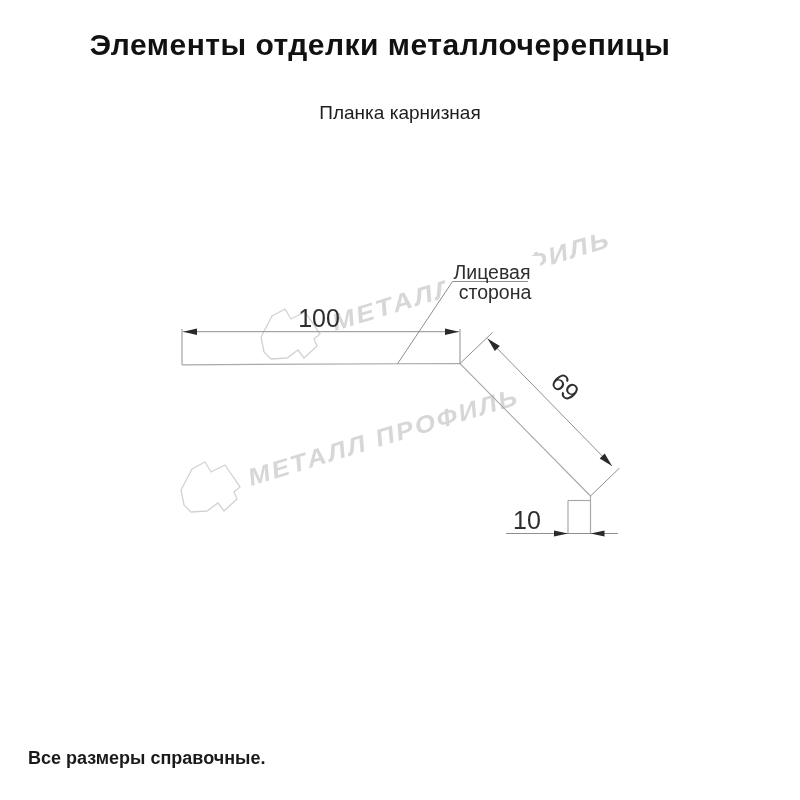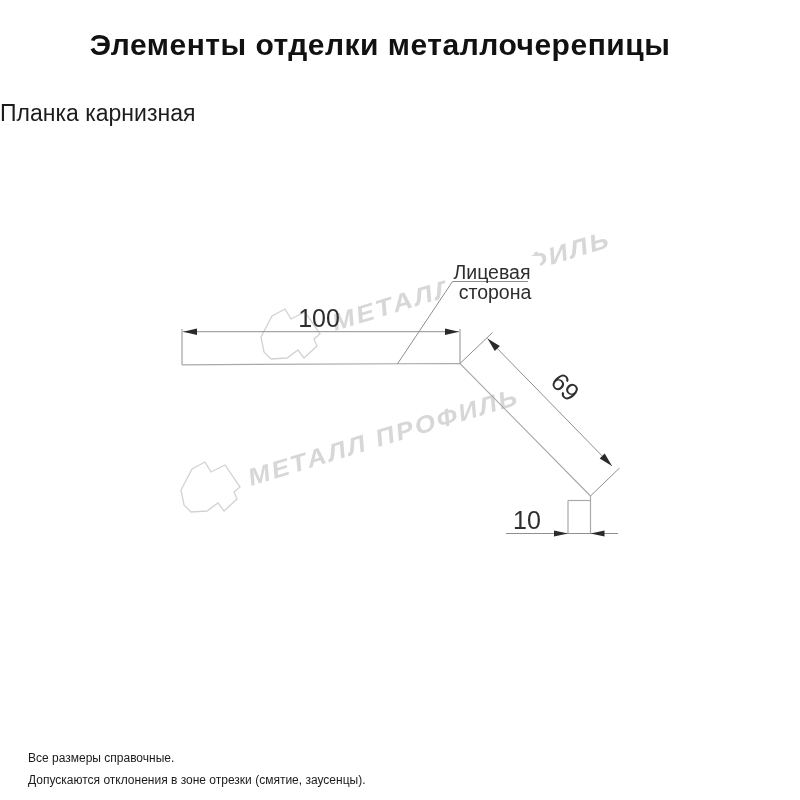--- a/index.html
+++ b/index.html
@@ -6,27 +6,27 @@
   body{
     width:800px;height:800px;position:relative;background:#ffffff;
     font-family:"Liberation Sans",sans-serif;overflow:hidden;
   }
   .page-title{
     position:absolute;top:28px;left:0;width:760px;
     text-align:center;font-size:30px;font-weight:bold;color:#111;
     letter-spacing:.5px;
   }
   .subtitle{
-    position:absolute;top:96px;left:0;width:800px;
-    color:#1d1d1d;font-size:23px;font-weight:400;line-height:34px;
+    position:absolute;top:96px;left:0;width:800px;text-align:center;
+    color:#1d1d1d;font-size:19px;font-weight:400;line-height:34px;
   }
   .drawing{position:absolute;top:0;left:0;width:800px;height:800px;}
   .footer-notes{
     position:absolute;left:28px;top:747px;color:#1a1a1a;
-    font-size:12px;line-height:22px;font-weight:400;
+    font-size:18px;line-height:22px;font-weight:700;
   }
   svg text{font-family:"Liberation Sans",sans-serif;}
   .dim-text{font-size:25px;fill:#2e2e2e;}
   .label-text{font-size:19.5px;fill:#2e2e2e;}
   .wm-text{
     font-size:24px;font-weight:bold;font-style:italic;
     fill:#d7d7d7;letter-spacing:2px;
   }
   .thin{stroke:#8f8f8f;stroke-width:1;fill:none;}
   .profile{stroke:#a9a9a9;stroke-width:1.2;fill:none;}
@@ -91,14 +91,13 @@
   <g>
     <path class="thin" d="M452.5,281.5 L397.5,363.8"></path>
     <path class="thin" d="M452.5,281.5 L528,281.5"></path>
     <text class="label-text" x="492" y="279" text-anchor="middle">Лицевая</text>
     <text class="label-text" x="495" y="298.5" text-anchor="middle">сторона</text>
   </g>
 </svg>
 
 <div class="footer-notes">
   <div>Все размеры справочные.</div>
-  <div>Допускаются отклонения в зоне отрезки (смятие, заусенцы).</div>
 </div>
 
 </body></html>

